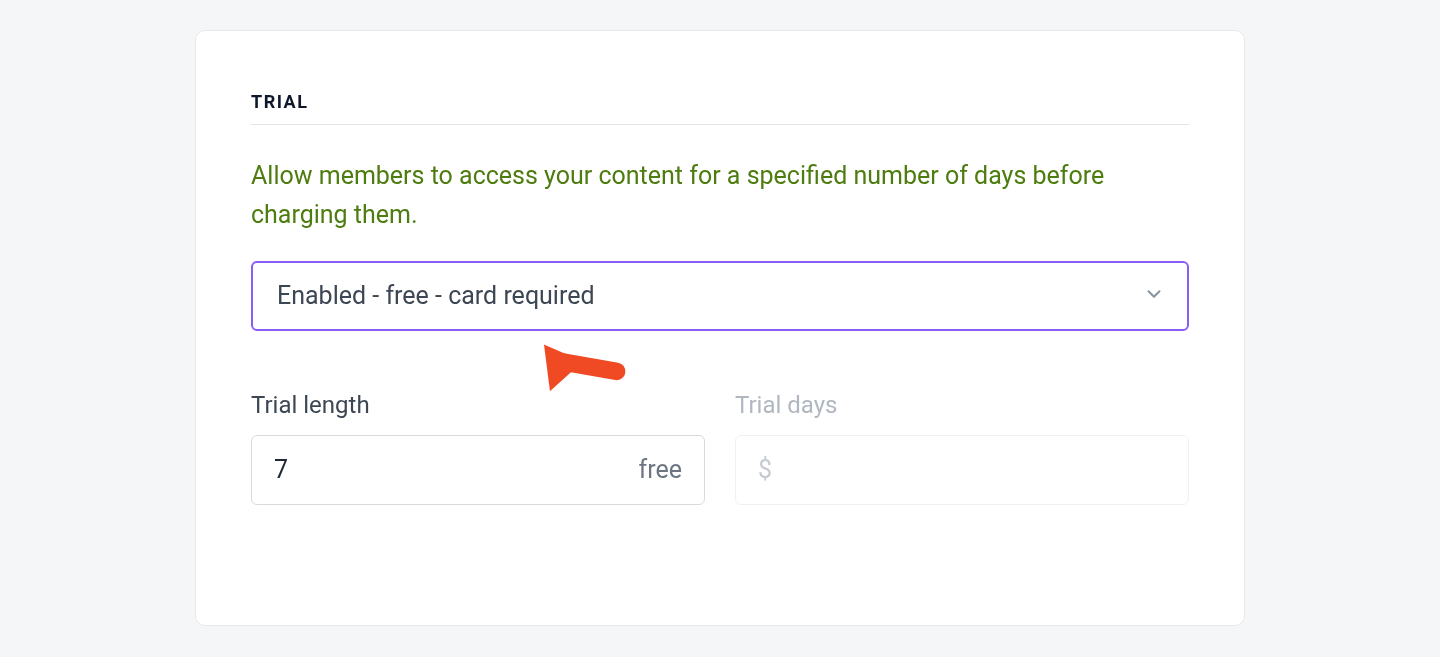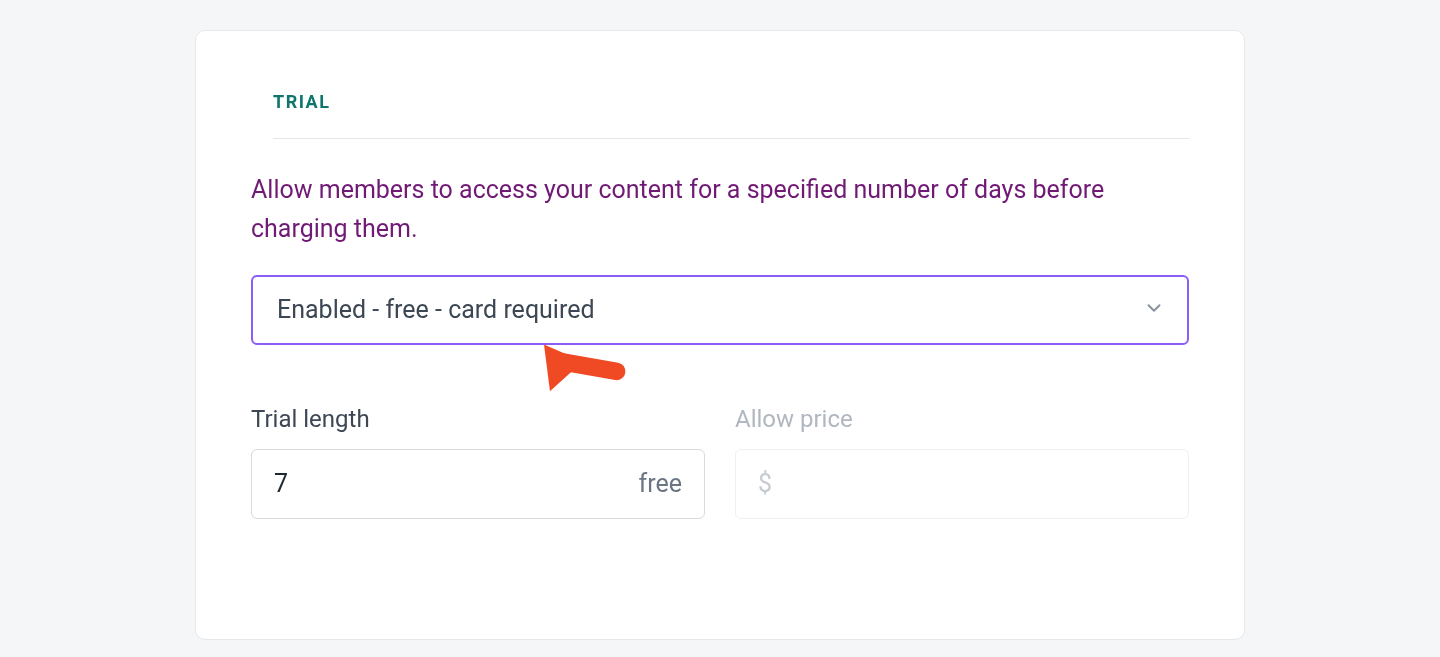--- a/index.html
+++ b/index.html
@@ -20,29 +20,28 @@
       border-radius: 10px;
       width: 1050px;
       margin: 30px auto 0;
       padding: 60px 55px 120px 55px;
       position: relative;
     }
     .section-title {
       font-size: 18px;
       font-weight: 700;
       letter-spacing: 1.5px;
-      color: #0f766e;
+      color: #0f172a;
       border-bottom: 1px solid #e2e5e9;
-      padding-bottom: 26px;
+      padding-bottom: 12px;
       margin-bottom: 32px;
-      margin-left: 22px;
     }
     .description {
       font-size: 25px;
-      color: #701a75;
+      color: #4d7c0f;
       line-height: 1.55;
       margin-bottom: 26px;
     }
     .select-wrap {
       position: relative;
       width: 100%;
       margin-bottom: 60px;
     }
     .select {
       width: 100%;
@@ -152,21 +151,21 @@
 
     <div class="field">
       <label class="field-label">Trial length</label>
       <div class="input-group">
         <input type="text" value="7" style="">
         <span class="suffix">free</span>
       </div>
     </div>
 
     <div class="field">
-      <label class="field-label muted">Allow price</label>
+      <label class="field-label muted">Trial days</label>
       <div class="input-group disabled">
         <span class="prefix">$</span>
         <input type="text" disabled="" value="" style="">
       </div>
     </div>
 
   </div>
 
   <div class="arrow-annotation">
     <svg width="110" height="110" viewBox="0 0 100 100">

